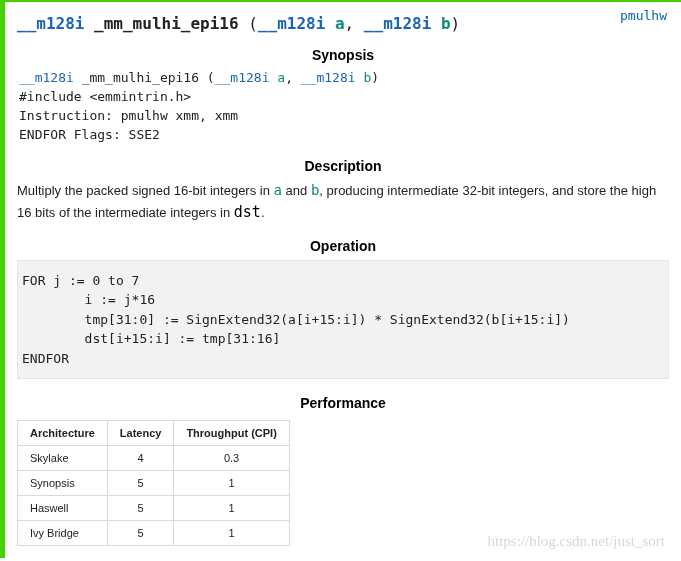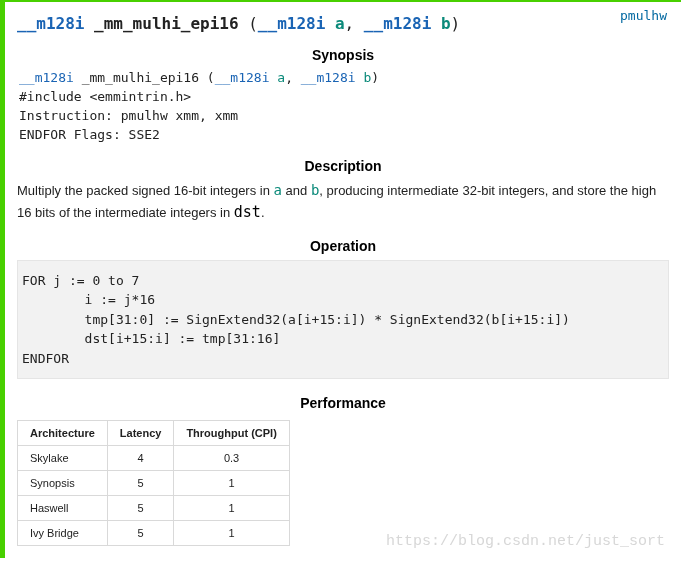--- a/index.html
+++ b/index.html
@@ -78,21 +78,21 @@
     padding: 6px 12px;
     text-align: left;
   }
   table.perf td.center { text-align: center; }
   .watermark {
     position: absolute;
     right: 16px;
     bottom: 8px;
     font-size: 15px;
     color: #d7d7d7;
-    font-family: Liberation Mono, monospace;
+    font-family: Liberation Serif, serif;
     pointer-events: none;
   }
 </style>
 </head>
 <body>
 
 <div class="page">
 
   <div class="instr-badge">pmulhw</div>
 

